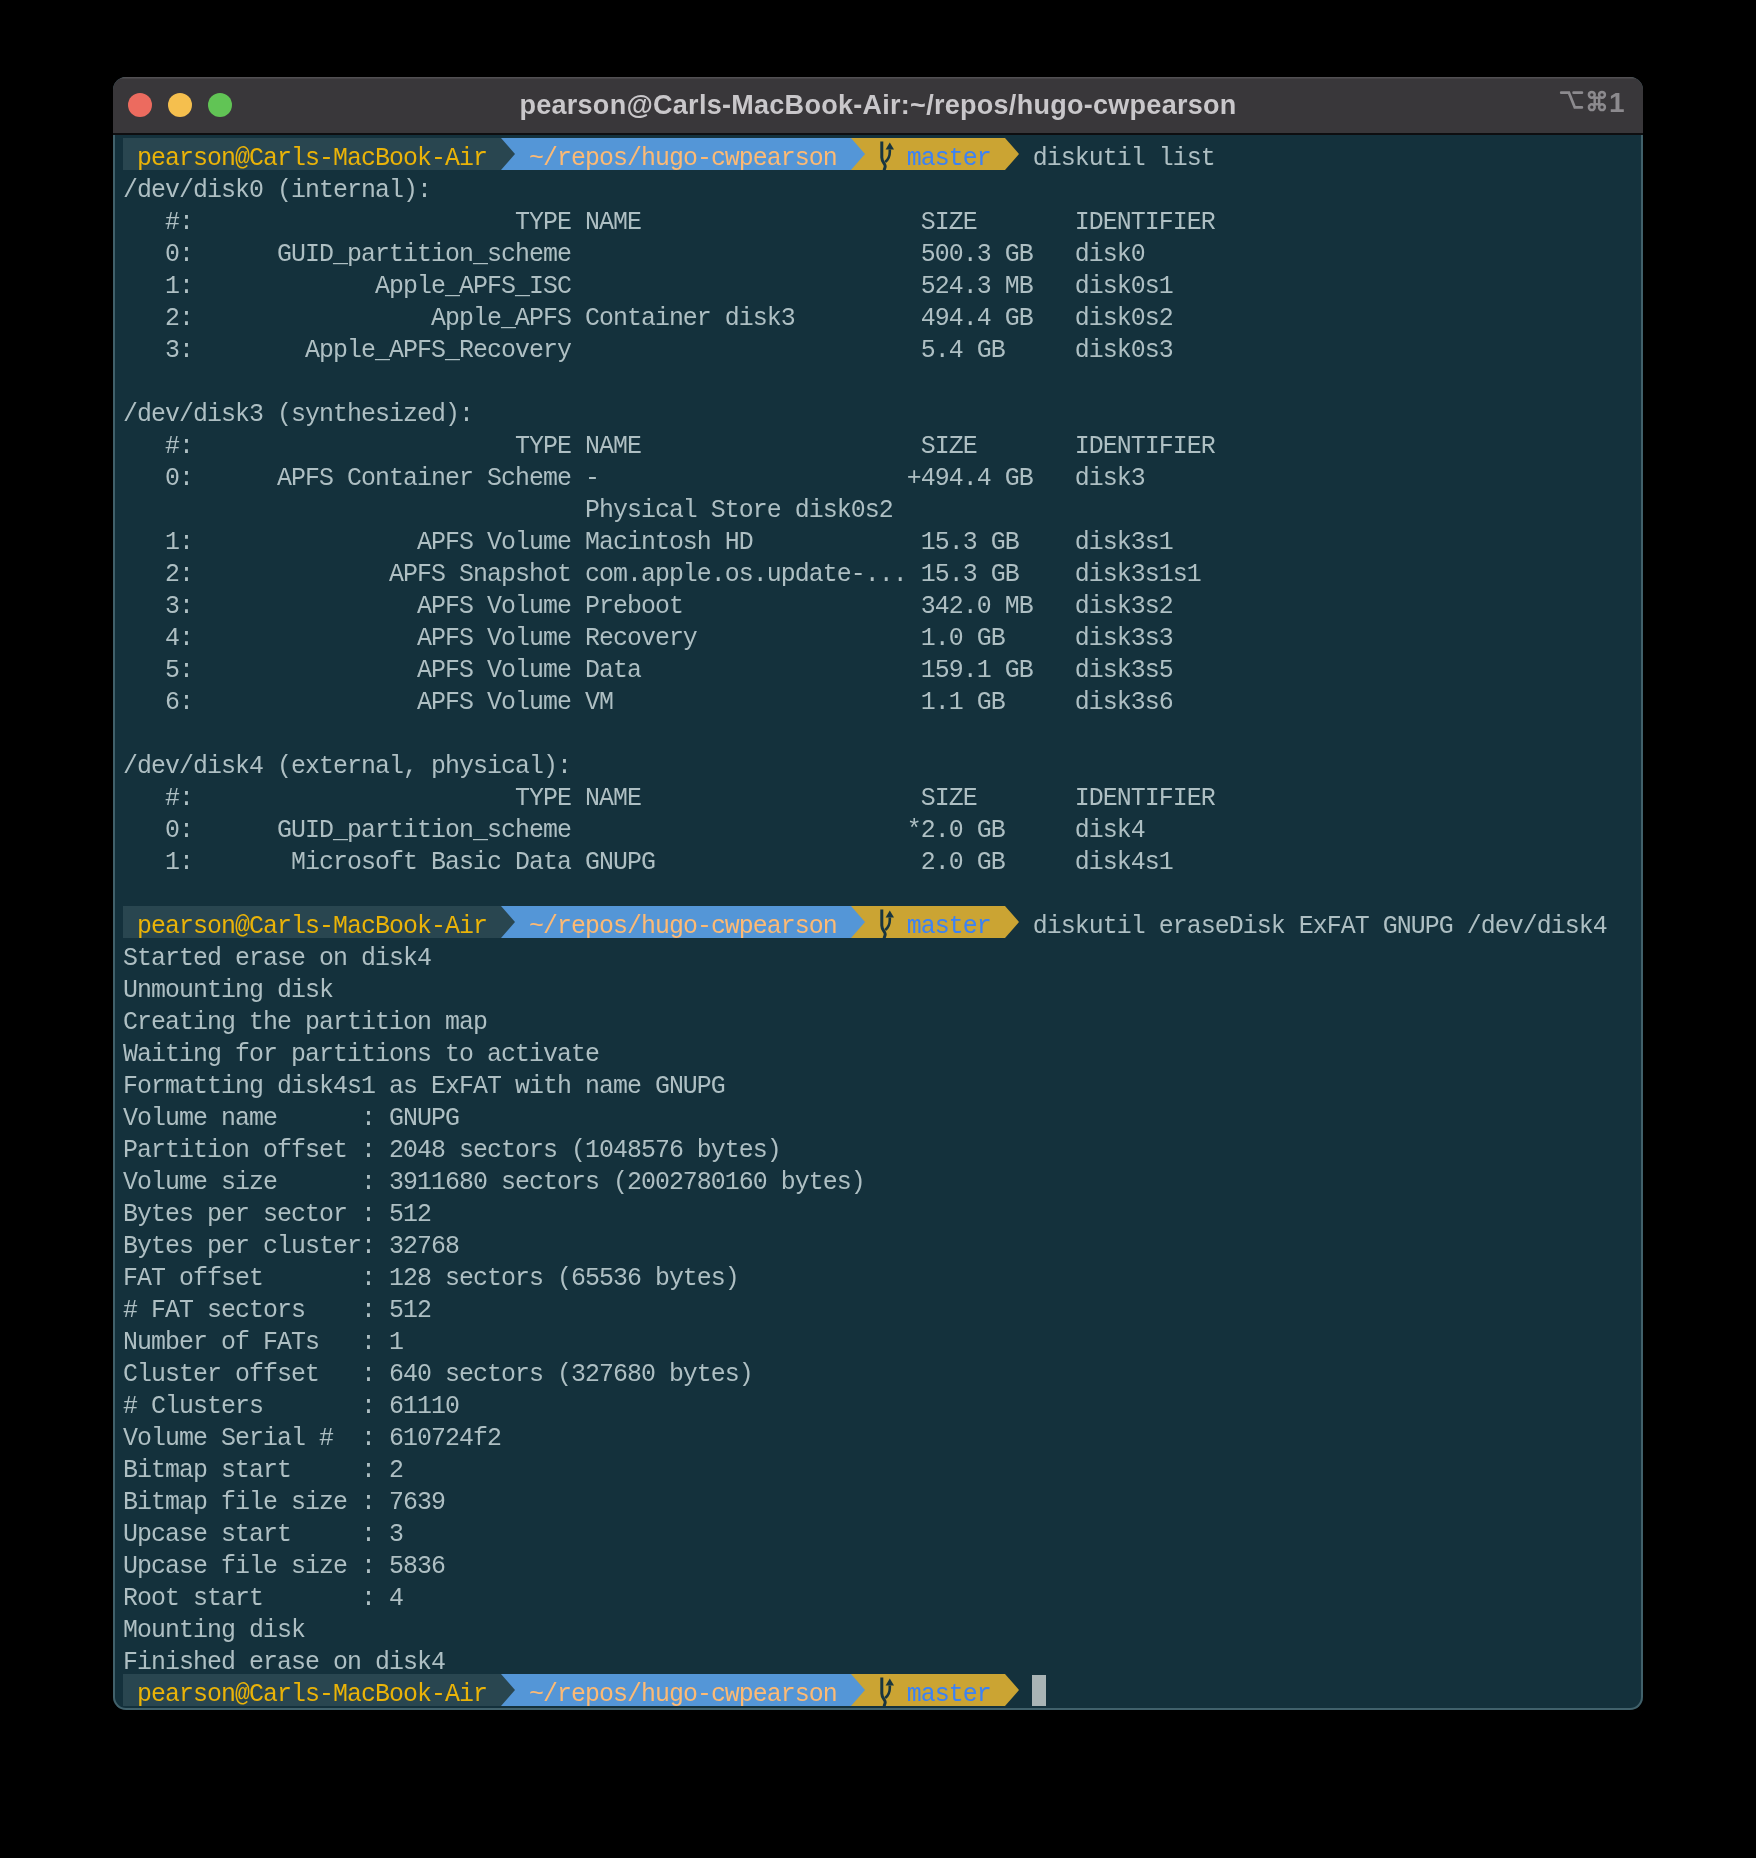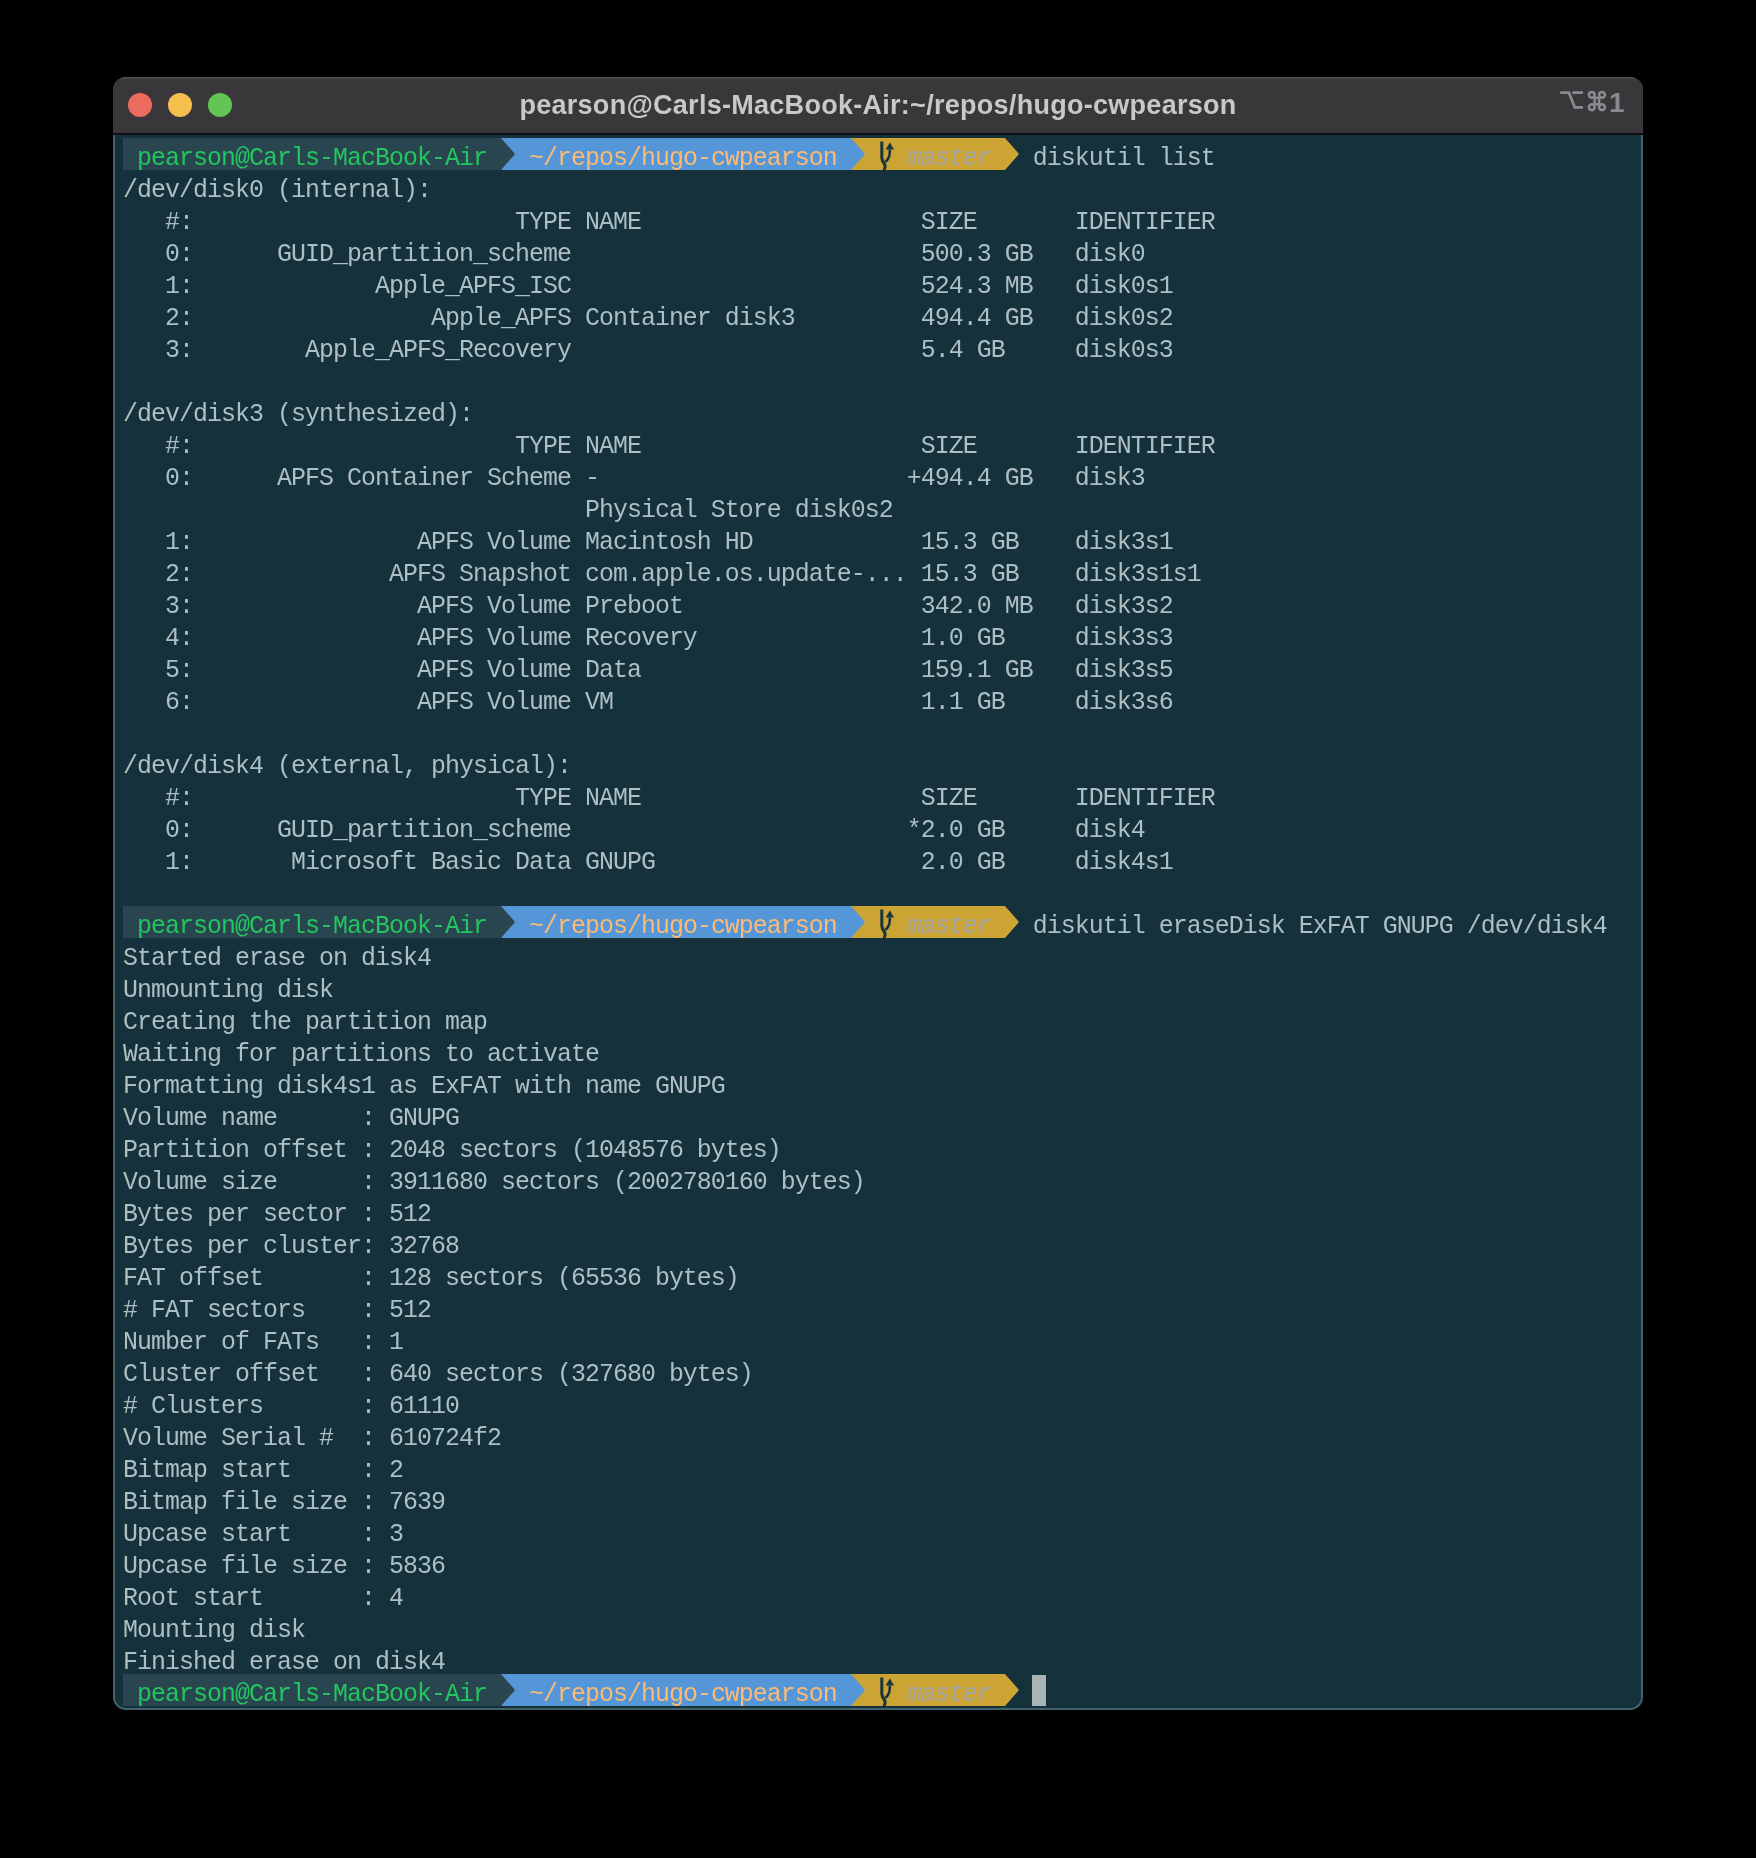--- a/index.html
+++ b/index.html
@@ -10,23 +10,23 @@
   background:#39373a; border-bottom:2px solid #0e0e10;
   box-shadow: inset 0 1.5px 0 rgba(255,255,255,0.13); }
 .tl { position:absolute; top:93px; width:24px; height:24px; border-radius:50%; }
 .title { position:absolute; top:77px; left:113px; width:1530px; height:56px;
   line-height:57px; text-align:center; font-family:"Liberation Sans",sans-serif;
   font-weight:bold; font-size:27px; letter-spacing:0.28px; color:#c9c7ca; will-change:transform; }
 .band { position:absolute; left:122.7px; }
 pre { position:absolute; left:122.7px; top:141.5px; margin:0;
   font-family:"Liberation Mono",monospace; font-size:24.9px; line-height:32px;
   letter-spacing:-0.94px; color:#aebfc3; will-change:transform; }
-.s1 { color:#22c55e; }
+.s1 { color:#eab308; }
 .s2 { color:#fdba74; }
-.s3 { color:#a3a3a3;font-style:italic; }
+.s3 { color:#3b82f6; }
 .cursor { position:absolute; left:1032.2px; top:1674.5px; width:13.6px; height:31px; background:#a9b4b5; }
 </style></head>
 <body>
 <div class="window">
   <div class="titlebar"></div>
 </div>
 <div class="tl" style="left:128px; background:#ec6b5f;"></div>
 <div class="tl" style="left:168px; background:#f5bf4e;"></div>
 <div class="tl" style="left:208px; background:#61c455;"></div>
 <div class="title">pearson@Carls-MacBook-Air:~/repos/hugo-cwpearson</div>

